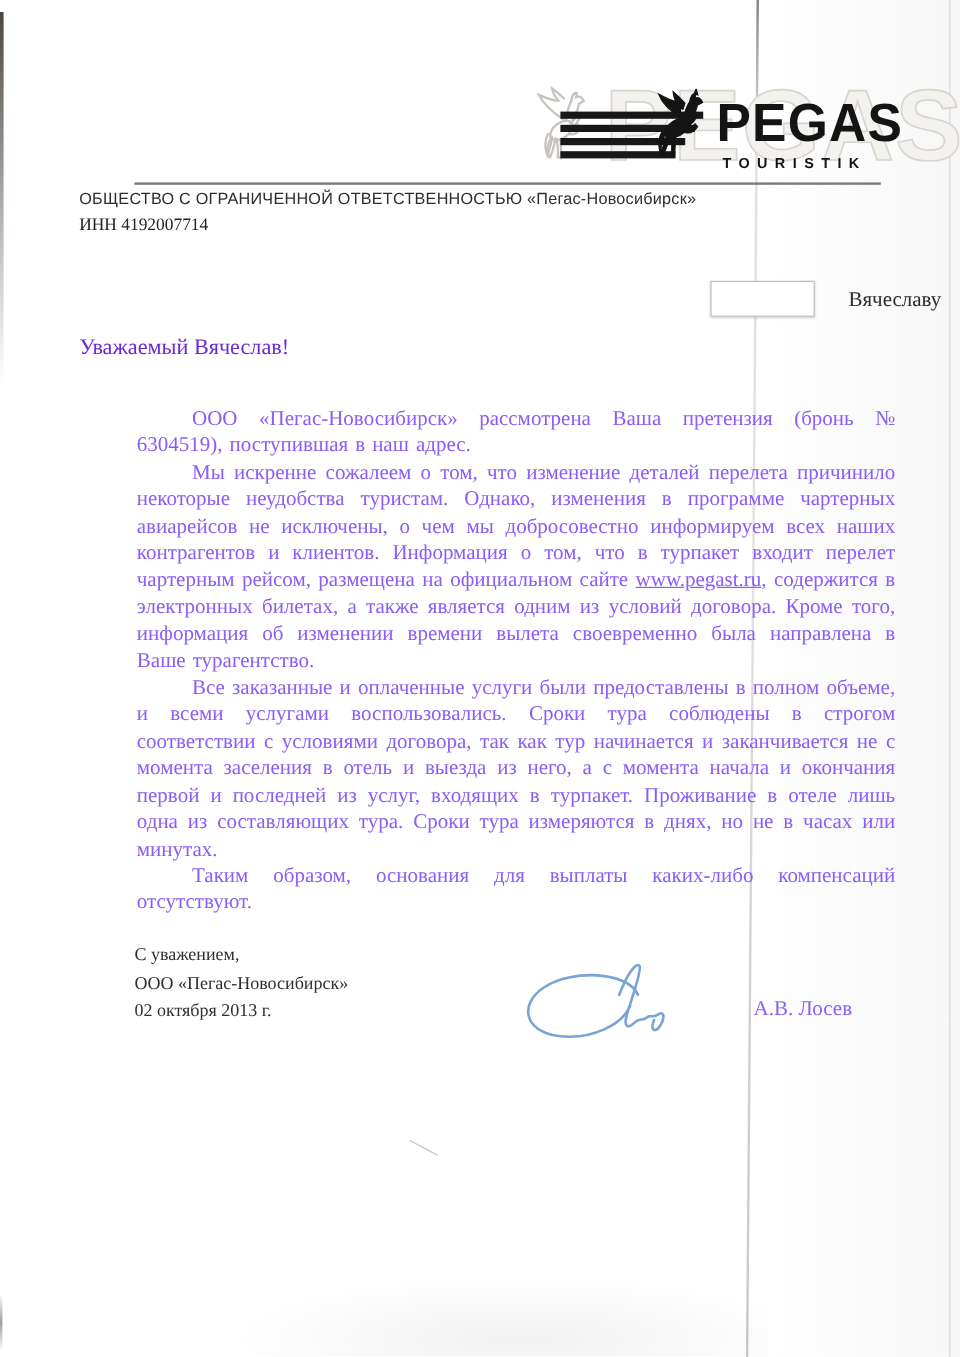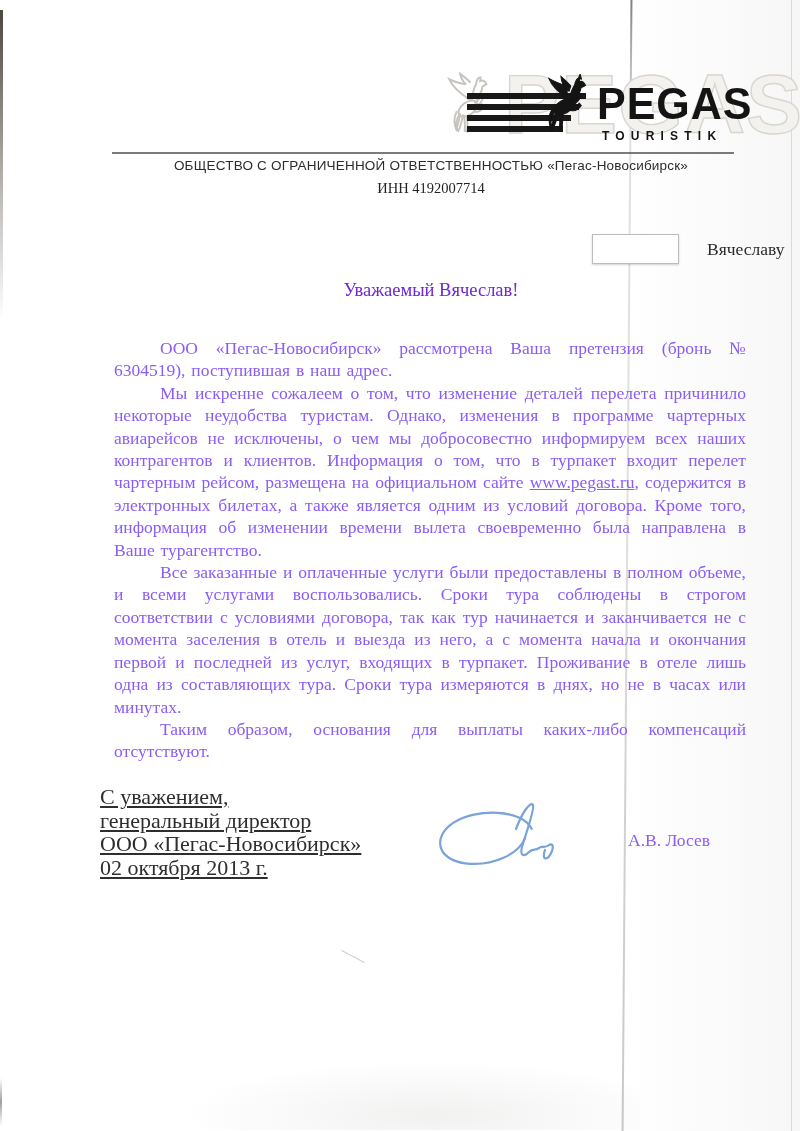--- a/index.html
+++ b/index.html
@@ -68,21 +68,21 @@
   .brand-sub{
     position:absolute;left:602px;top:129px;
     font-family:"Liberation Sans", sans-serif;
     font-size:12px;font-weight:bold;letter-spacing:6.2px;
     color:#141414;
   }
   .header-rule{
     position:absolute;left:112px;top:152px;width:622px;height:2px;
     background:#5a5a58;opacity:.8;
   }
-  .head-center{position:absolute;left:66px;width:730px;text-align:center;}
+  .head-center{position:absolute;left:66px;width:730px;text-align:left;}
   .company-line{
     top:158px;
     font-family:"Liberation Sans", sans-serif;
     font-size:13.5px;color:#2d2d2d;letter-spacing:.2px;
   }
   .addr-block{top:180px;font-size:14.5px;color:#232323;line-height:16.5px;}
   .addr-block div{margin:0;}
   
   .redaction{
     position:absolute;left:592px;top:234px;width:85px;height:28px;
@@ -97,22 +97,22 @@
   .salutation{top:280px;font-size:18.5px;color:#6d28d9;}
   .body{
     position:absolute;left:114px;top:337px;width:632px;
     font-size:17.5px;line-height:22.4px;color:#8b5cf6;
     text-align:justify;
   }
   .body p{margin:0;text-indent:46px;word-spacing:1.5px;}
   .plink{text-decoration:underline;font-family:Liberation Serif, serif;}
   
   .sig-block{
-    position:absolute;left:100px;top:785px;
-    font-size:22px;line-height:23.6px;color:#2e2e2e;text-decoration:underline;
+    position:absolute;left:112px;top:785px;
+    font-size:15px;line-height:23.6px;color:#2e2e2e;
   }
   .sig-scribble{position:absolute;left:420px;top:795px;}
   .sig-name{
     position:absolute;left:628px;top:830px;
     font-size:17.5px;color:#8b5cf6;
   }
 </style>
 </head>
 <body>
 
@@ -193,21 +193,20 @@
 
   <div class="body">
     <p>ООО «Пегас-Новосибирск» рассмотрена Ваша претензия (бронь № 6304519), поступившая в наш адрес.</p>
     <p><span>Мы искренне сожалеем о том, что изменение деталей перелета причинило некоторые неудобства туристам. Однако, изменения в программе чартерных авиарейсов не исключены, о чем мы добросовестно информируем всех наших контрагентов и клиентов. Информация о том, что в турпакет входит перелет чартерным рейсом, размещена на официальном сайте </span><span class="plink">www.pegast.ru</span><span>, содержится в электронных билетах, а также является одним из условий договора. Кроме того, информация об изменении времени вылета своевременно была направлена в Ваше турагентство.</span></p>
     <p>Все заказанные и оплаченные услуги были предоставлены в полном объеме, и всеми услугами воспользовались. Сроки тура соблюдены в строгом соответствии с условиями договора, так как тур начинается и заканчивается не с момента заселения в отель и выезда из него, а с момента начала и окончания первой и последней из услуг, входящих в турпакет. Проживание в отеле лишь одна из составляющих тура. Сроки тура измеряются в днях, но не в часах или минутах.</p>
     <p>Таким образом, основания для выплаты каких-либо компенсаций отсутствуют.</p>
   </div>
 
   <div class="sig-block">
     <div>С уважением,</div>
-    <div>генеральный директор</div>
     <div>ООО «Пегас-Новосибирск»</div>
     <div>02 октября 2013 г.</div>
   </div>
 
   <span class="sig-scribble">
     <svg width="150" height="85" viewBox="0 0 150 85">
       <g fill="none" stroke="#7aa3d8" stroke-width="2.2" stroke-linecap="round" stroke-linejoin="round">
         <path d="M112 36 C104 16 58 12 34 26 C12 39 16 62 44 67 C72 72 98 60 105 45" transform="rotate(-3 70 42)"></path>
         <path d="M96 34 C102 18 110 6 113 10 C115 14 106 38 102 52 C100 60 103 63 109 57 C113 53 115 56 119 53 C122 50 124 54 129 50 C132 48 134 51 132 56 C128 66 121 66 125 55"></path>
       </g>

